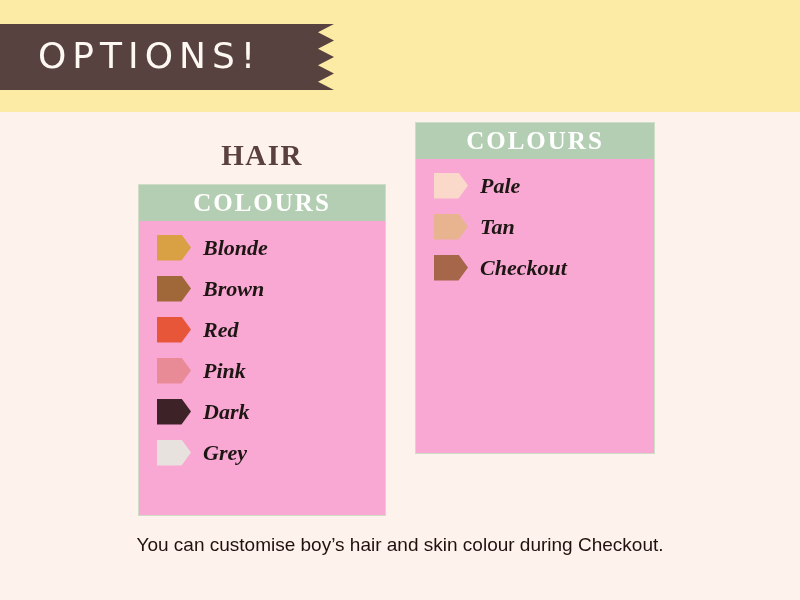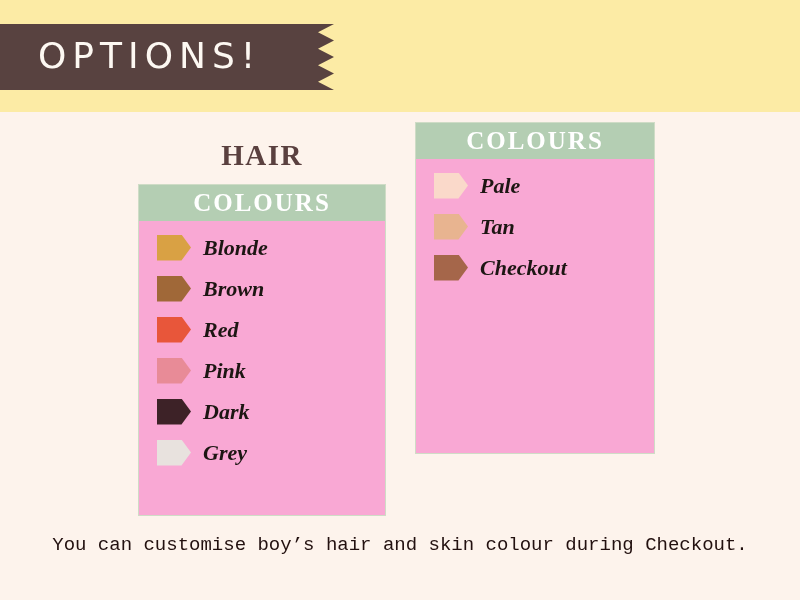--- a/index.html
+++ b/index.html
@@ -152,21 +152,21 @@
     text-align: center;
   }
 
   
   .caption {
     position: absolute;
     left: 0;
     top: 534px;
     width: 800px;
     text-align: center;
-    font-family: Liberation Mono, monospace;
+    font-family: Liberation Sans, sans-serif;
     font-size: 19px;
     color: #22100f;
     white-space: nowrap;
   }
 </style>
 </head>
 <body>
 
 <div class="page">
 

